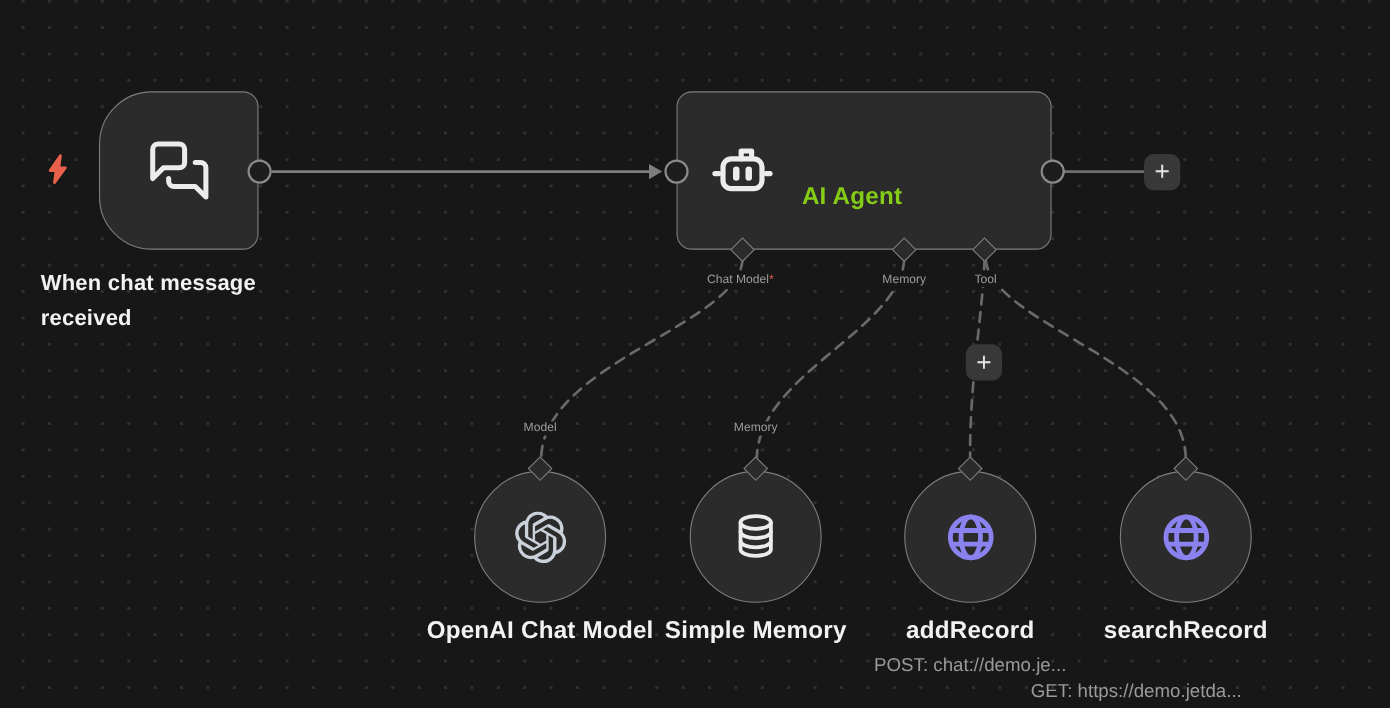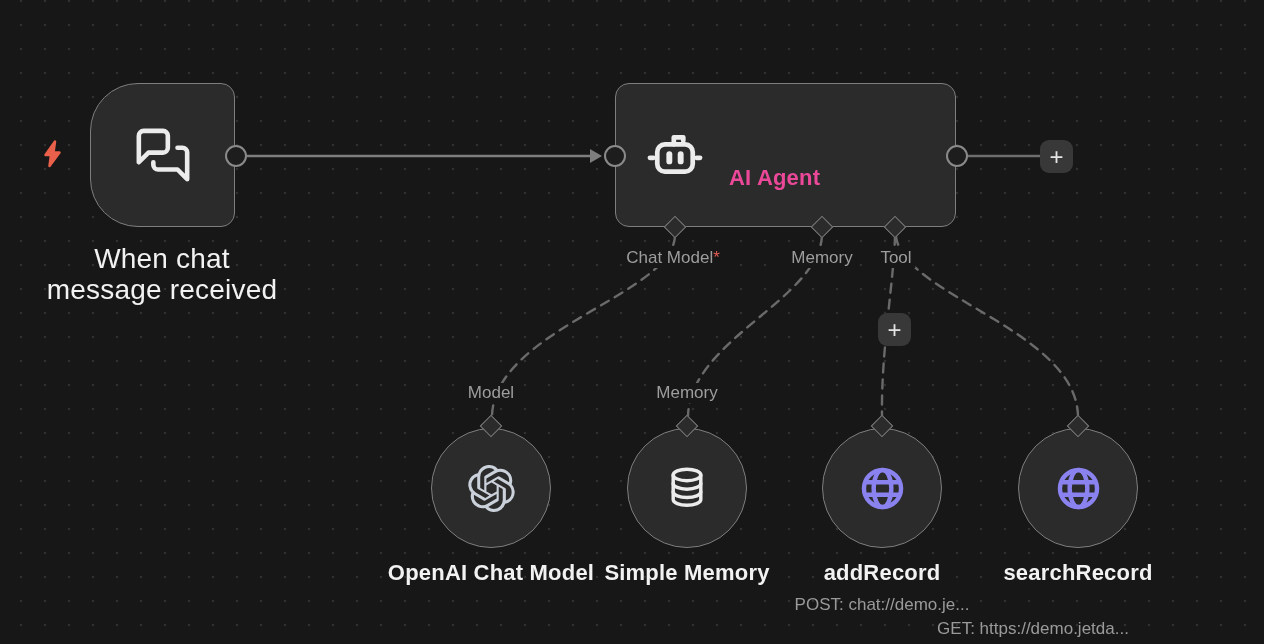--- a/index.html
+++ b/index.html
@@ -18,47 +18,47 @@
   }
   .trigger{
     left:90px;top:83px;width:145px;height:144px;
     border-radius:48px 14px 14px 48px;
     display:flex;align-items:center;justify-content:center;
   }
   .agent{
     left:615px;top:83px;width:341px;height:144px;border-radius:14px;
     display:flex;align-items:center;padding-left:30px;gap:25px;
   }
-  .agent-title{font-size:22px;font-weight:700;color:#ec4899;letter-spacing:.2px;margin-top:46px;}
+  .agent-title{font-size:22px;font-weight:700;color:#84cc16;letter-spacing:.2px;margin-top:46px;}
   .bolt{position:absolute;left:42px;top:140px;z-index:3;}
   .endpoint{
     position:absolute;width:22px;height:22px;border-radius:50%;
     background:#1d1d1d;border:2px solid #8a8a8a;box-sizing:border-box;z-index:3;
   }
   .diamond{
     position:absolute;width:16px;height:16px;box-sizing:border-box;
     background:#2b2b2b;border:1.6px solid #7e7e7e;transform:rotate(45deg);z-index:3;
   }
   .circle-node{
     width:120px;height:120px;border-radius:50%;
     display:flex;align-items:center;justify-content:center;
   }
   .port-label{
     position:absolute;transform:translateX(-50%);z-index:4;
-    color:#9d9d9d;font-size:17px;line-height:1.15;
+    color:#9d9d9d;font-size:11px;line-height:1.15;
     background:#171717;padding:0 4px;white-space:nowrap;
   }
   .req{color:#e25c55;}
   .node-title{
     position:absolute;transform:translateX(-50%);z-index:4;
     color:#f2f2f2;font-size:22px;font-weight:700;white-space:nowrap;letter-spacing:.2px;
   }
   .trigger-title{
     position:absolute;left:162px;top:243px;width:250px;margin-left:-125px;
-    text-align:center;color:#f2f2f2;font-size:28px;font-weight:400;
+    text-align:left;color:#f2f2f2;font-size:20px;font-weight:700;
     line-height:31px;z-index:4;letter-spacing:.2px;
   }
   .node-subtitle{
     position:absolute;transform:translateX(-50%);z-index:5;
     color:#9a9a9a;font-size:17px;white-space:nowrap;
   }
   .plus-btn{
     position:absolute;width:33px;height:33px;border-radius:9px;background:#383838;
     display:flex;align-items:center;justify-content:center;z-index:6;
     color:#e3e3e3;font-size:24px;font-weight:400;line-height:1;cursor:pointer;

